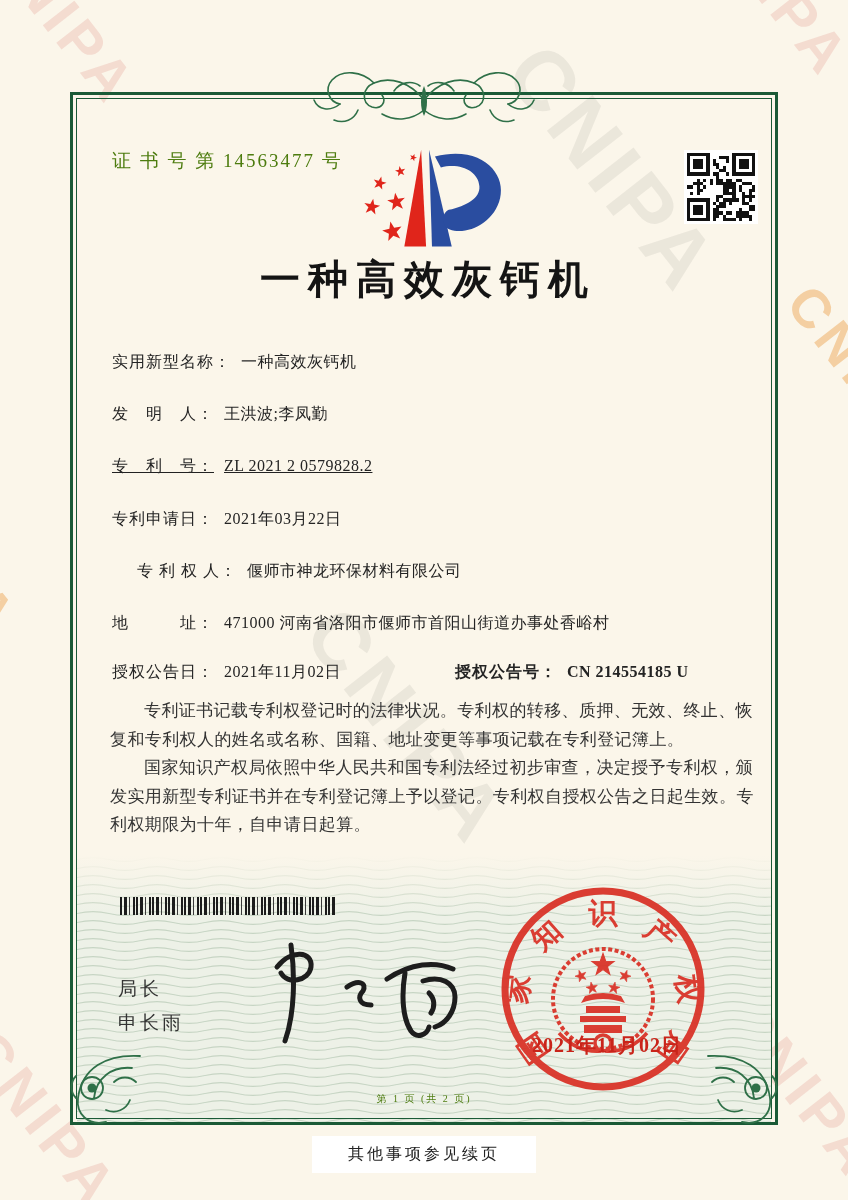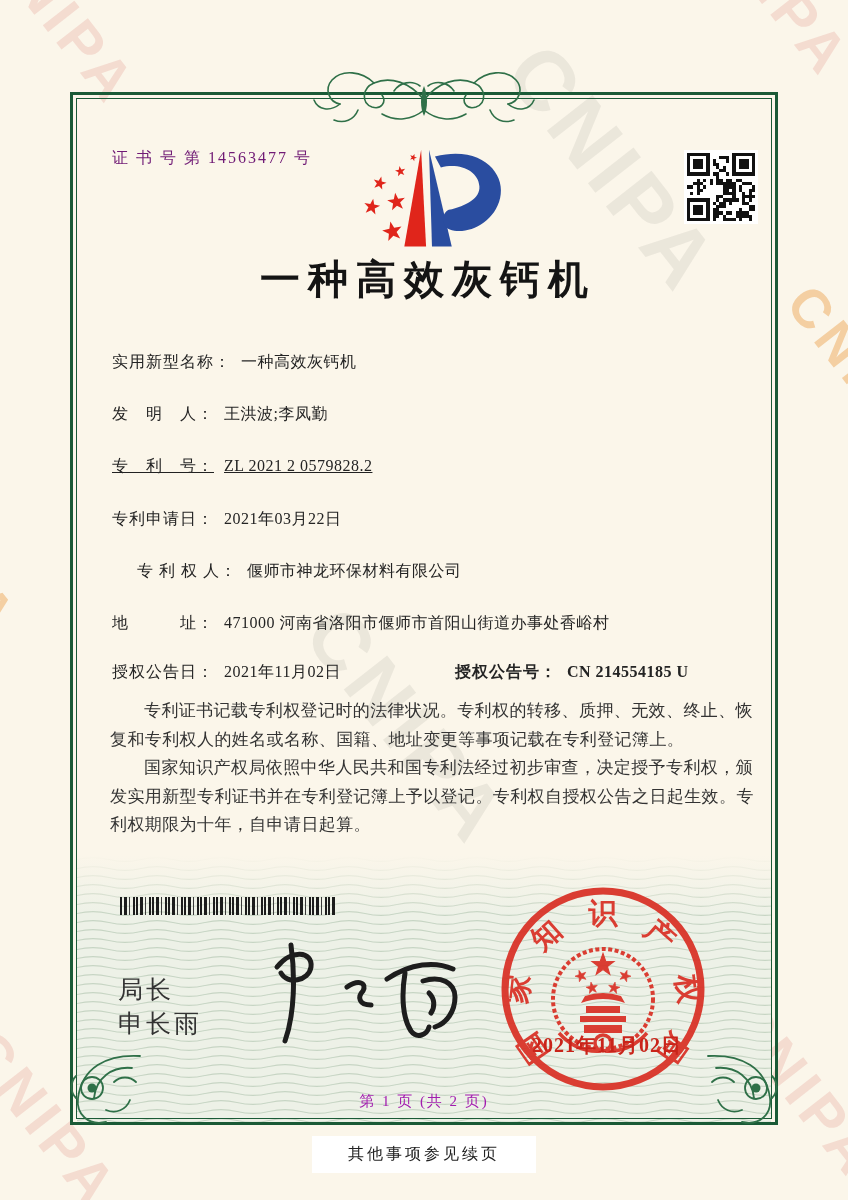--- a/index.html
+++ b/index.html
@@ -23,22 +23,22 @@
     position:absolute; left:70px; top:92px; width:708px; height:1033px;
     border:3px solid #1a5a36;
   }
   .frame-inner { position:absolute; inset:3px; border:1px solid #1a5a36; }
   .ornament-top { position:absolute; left:274px; top:58px; width:300px; height:90px; }
   .ornament-corner { position:absolute; width:84px; height:84px; }
   .oc-left  { left:62px;  top:1048px; }
   .oc-right { left:702px; top:1048px; transform:scaleX(-1); }
   
   .cert-no {
-    position:absolute; left:112px; top:148px; font-size:16px;
-    letter-spacing:2px; color:#701a75;
+    position:absolute; left:112px; top:148px; font-size:19px;
+    letter-spacing:2px; color:#4d7c0f;
   }
   .logo { position:absolute; left:352px; top:144px; width:158px; height:110px; }
   .qr   { position:absolute; left:684px; top:150px; width:74px; height:74px; background:#fff; padding:3px; }
   .qr svg { width:100%; height:100%; display:block; }
   .doc-title {
     position:absolute; left:0; top:252px; width:100%; text-align:center;
     font-size:40px; font-weight:bold; letter-spacing:8px; text-indent:8px; color:#141414;
   }
   
   .fields { position:absolute; left:112px; top:352px; width:640px; height:345px; font-size:16px; }
@@ -66,38 +66,38 @@
       repeating-linear-gradient(90deg,
         #1c1c1c 0 2px, transparent 2px 4px,
         #1c1c1c 4px 7px, transparent 7px 9px,
         #3a3a3a 9px 10px, transparent 10px 13px,
         #1c1c1c 13px 15px, transparent 15px 16px);
   }
   
   .signer {
     position:absolute; left:118px; top:972px;
     font-family:"Liberation Sans","DejaVu Sans",sans-serif;
-    font-size:25px; color:#333; letter-spacing:3px; line-height:34px;
+    font-size:19px; color:#333; letter-spacing:3px; line-height:34px;
   }
   .signature { position:absolute; left:225px; top:935px; width:240px; height:115px; }
   
   .seal { position:absolute; left:497px; top:883px; width:212px; height:212px; opacity:.93; }
   .seal-char {
     font-size:29px; font-weight:bold; fill:#d93025;
     font-family:"Liberation Serif","DejaVu Serif",serif;
     text-anchor:middle;
   }
   .seal-date {
     position:absolute; left:512px; top:1032px; width:190px; text-align:center;
     font-size:20px; font-weight:bold; color:#c9241a; letter-spacing:1px;
   }
   
   .page-info {
     position:absolute; left:0; top:1092px; width:100%; text-align:center;
-    font-size:15px; color:#a21caf; letter-spacing:2px;
+    font-size:10px; color:#4d7c0f; letter-spacing:2px;
   }
   .continuation {
     position:absolute; left:0; top:1136px; width:100%; text-align:center;
   }
   .continuation span {
     display:inline-block; background:#ffffff; padding:8px 36px;
     font-size:16px; color:#222; letter-spacing:3px;
   }
 </style>
 </head>

